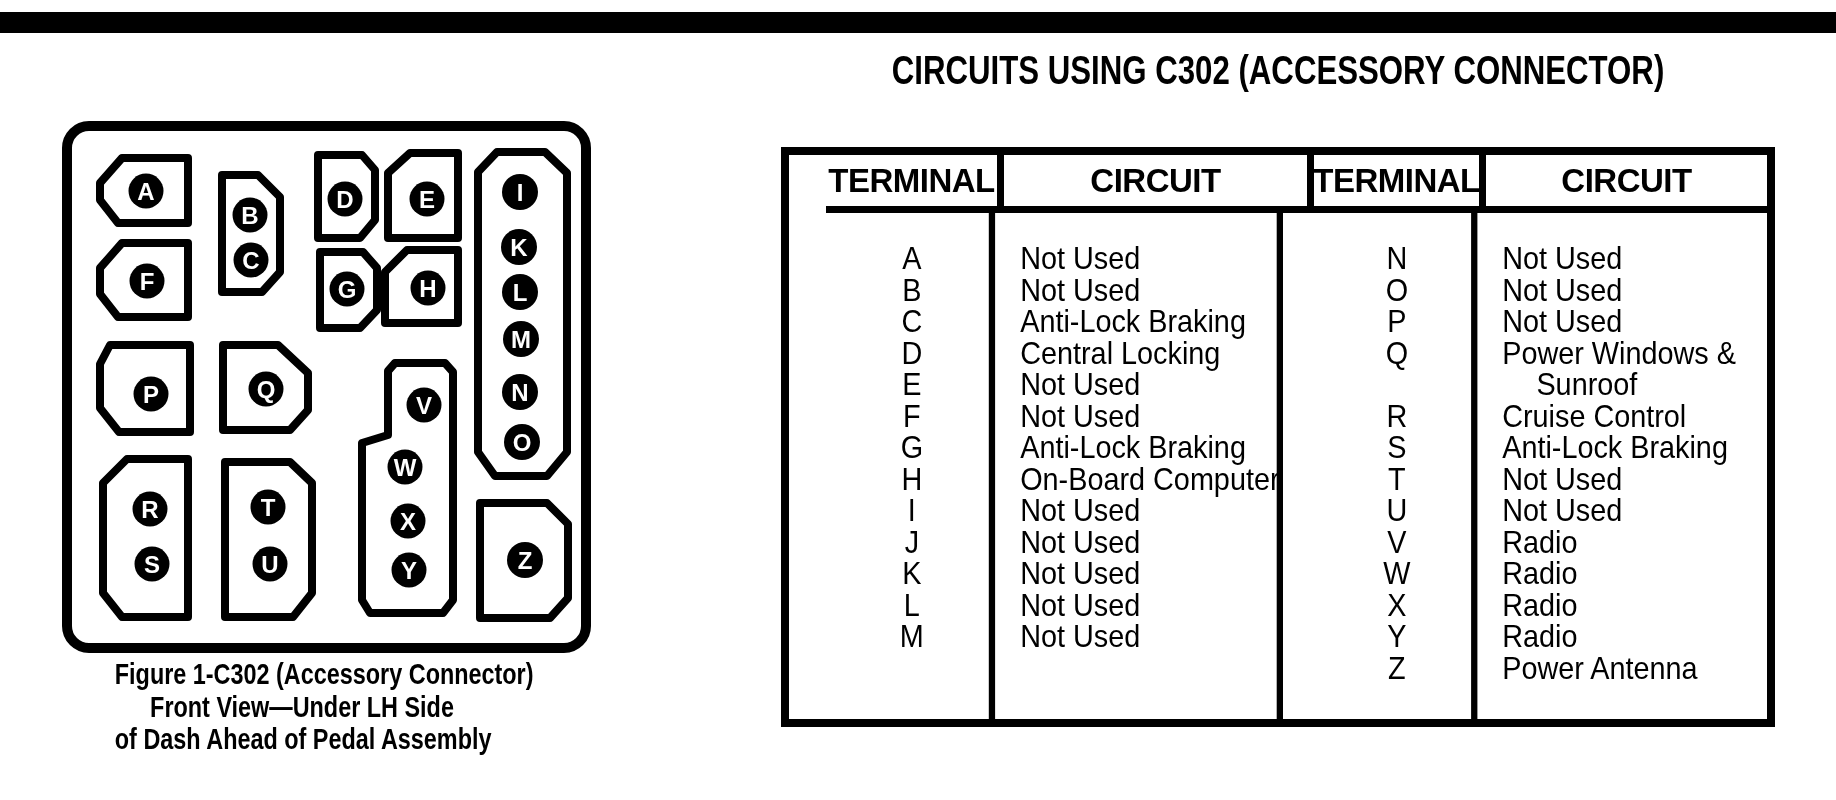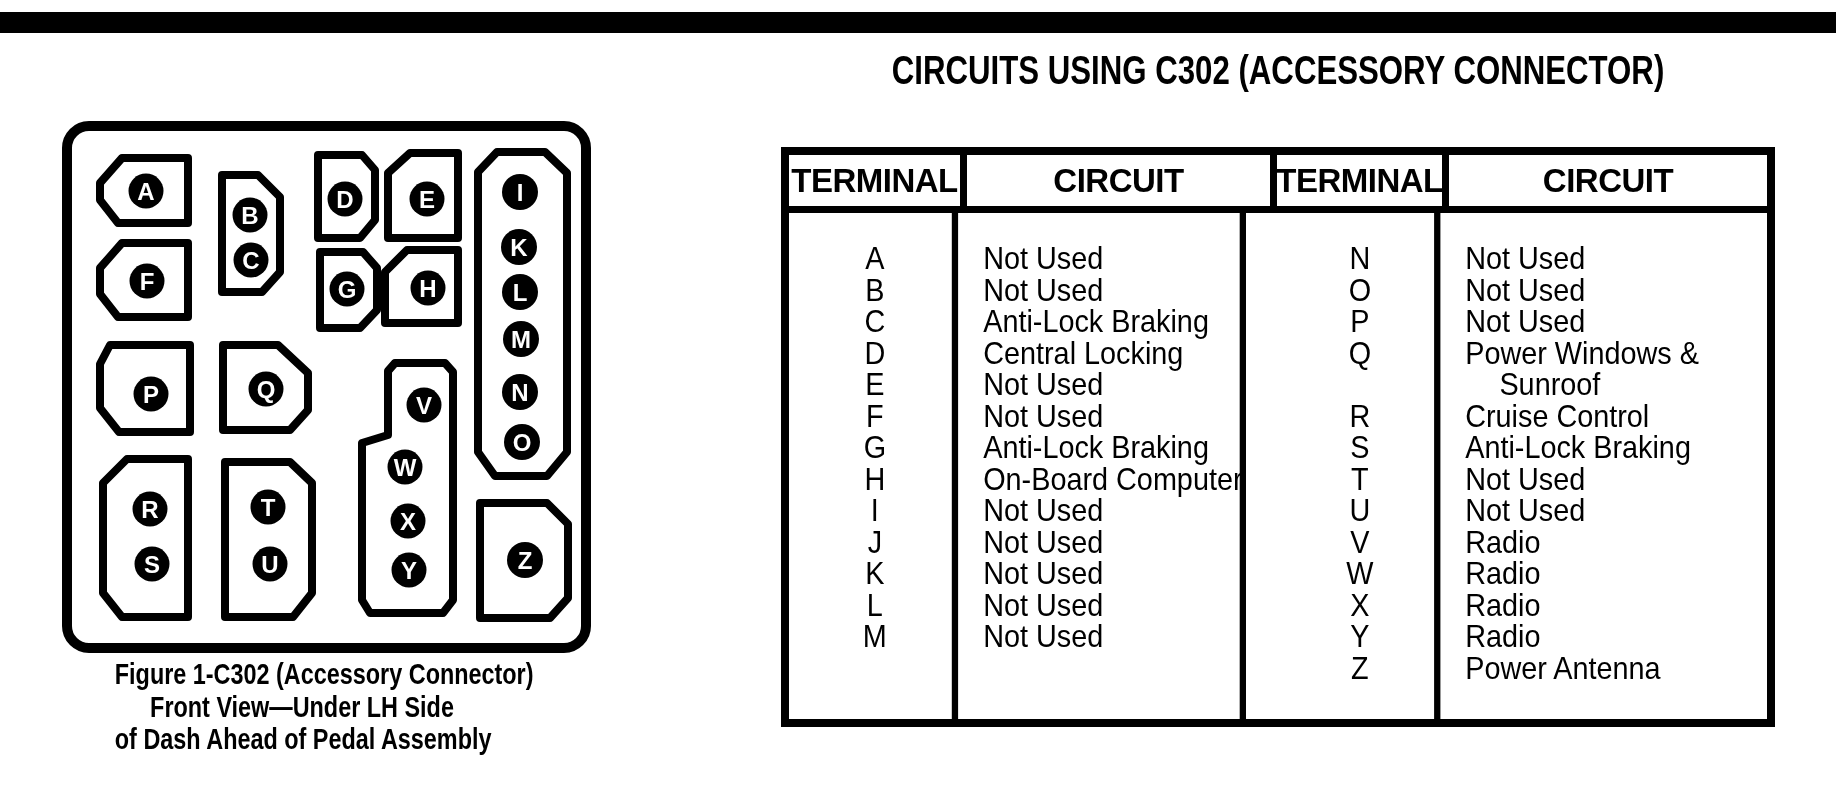--- a/index.html
+++ b/index.html
@@ -17,20 +17,21 @@
     text-align:center;font-size:40px;font-weight:bold;line-height:40px;
     transform:scaleX(0.78);transform-origin:center top;white-space:nowrap;
   }
   
   .ctable{
     position:absolute;left:781px;top:147px;width:994px;height:580px;
     box-sizing:border-box;border:8px solid #000;
     display:grid;
     grid-template-columns:178px 310px 172px 1fr;
     grid-template-rows:58px 1fr;
+    padding-left:37px;
   }
   .cell{box-sizing:border-box;}
   .bR{border-right:7px solid #000;}
   .hcell{
     border-bottom:7px solid #000;
     display:flex;align-items:center;justify-content:center;
     font-weight:bold;font-size:33px;letter-spacing:-0.5px;
   }
   .bodycol{
     padding-top:30px;font-size:32px;line-height:31.5px;

